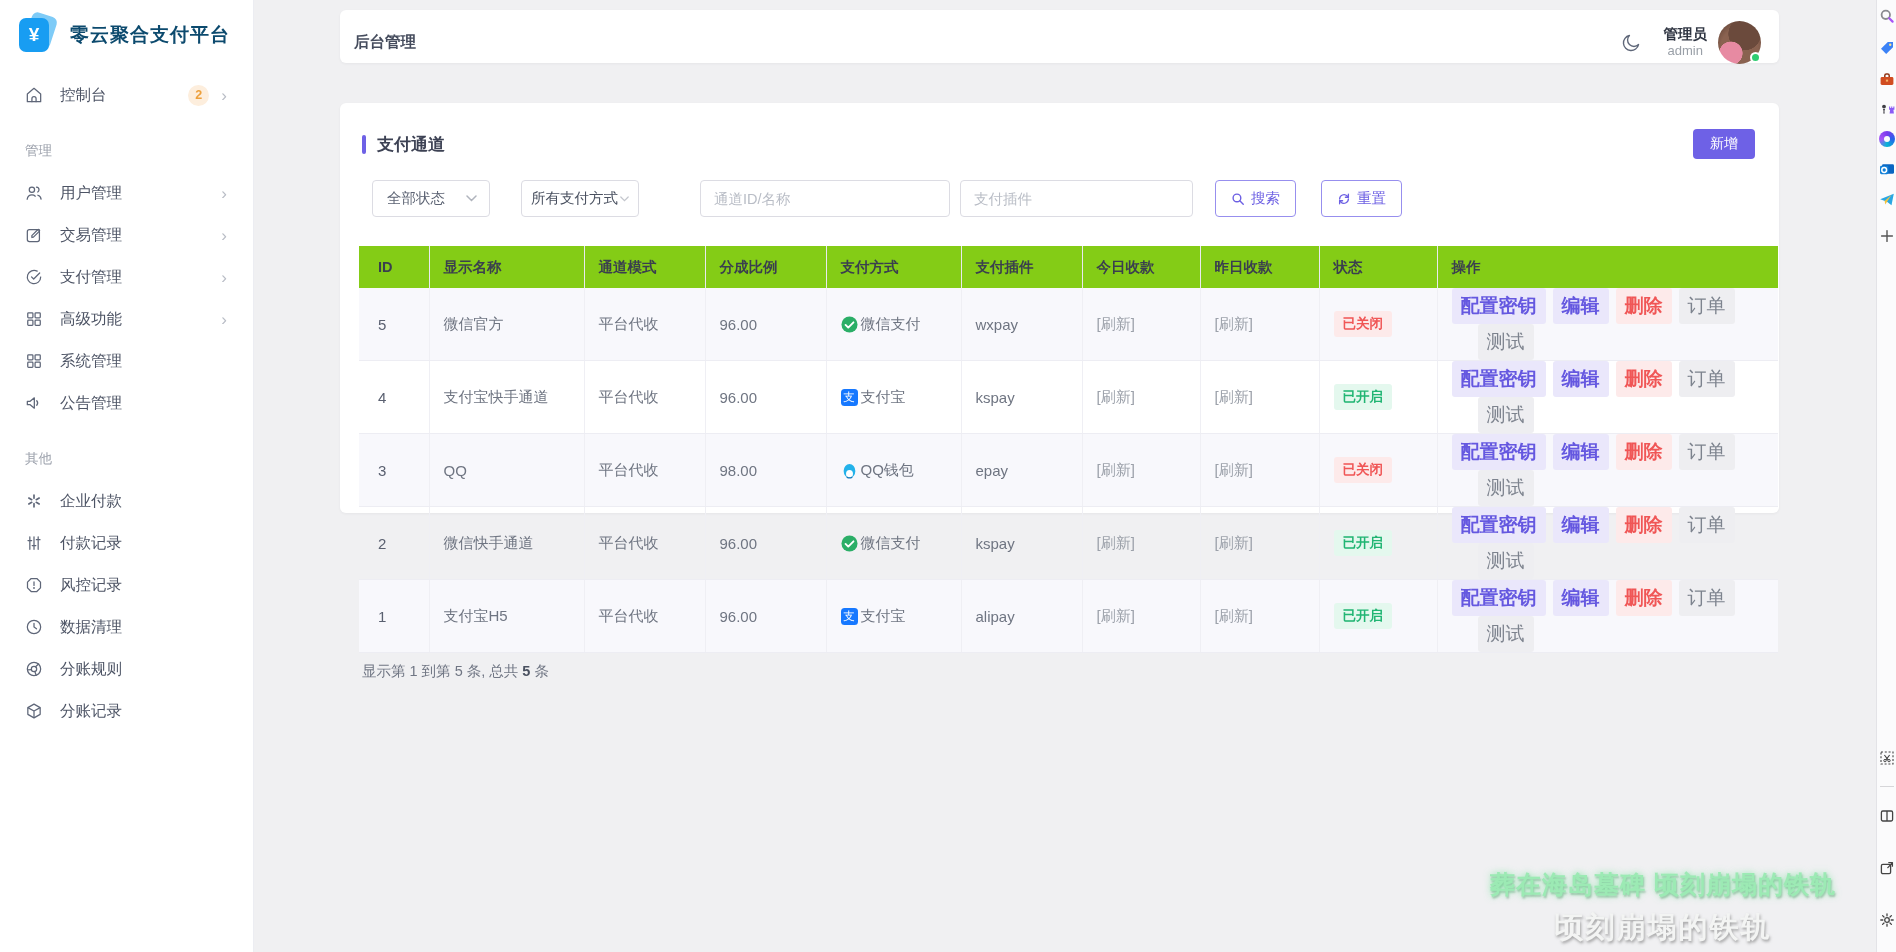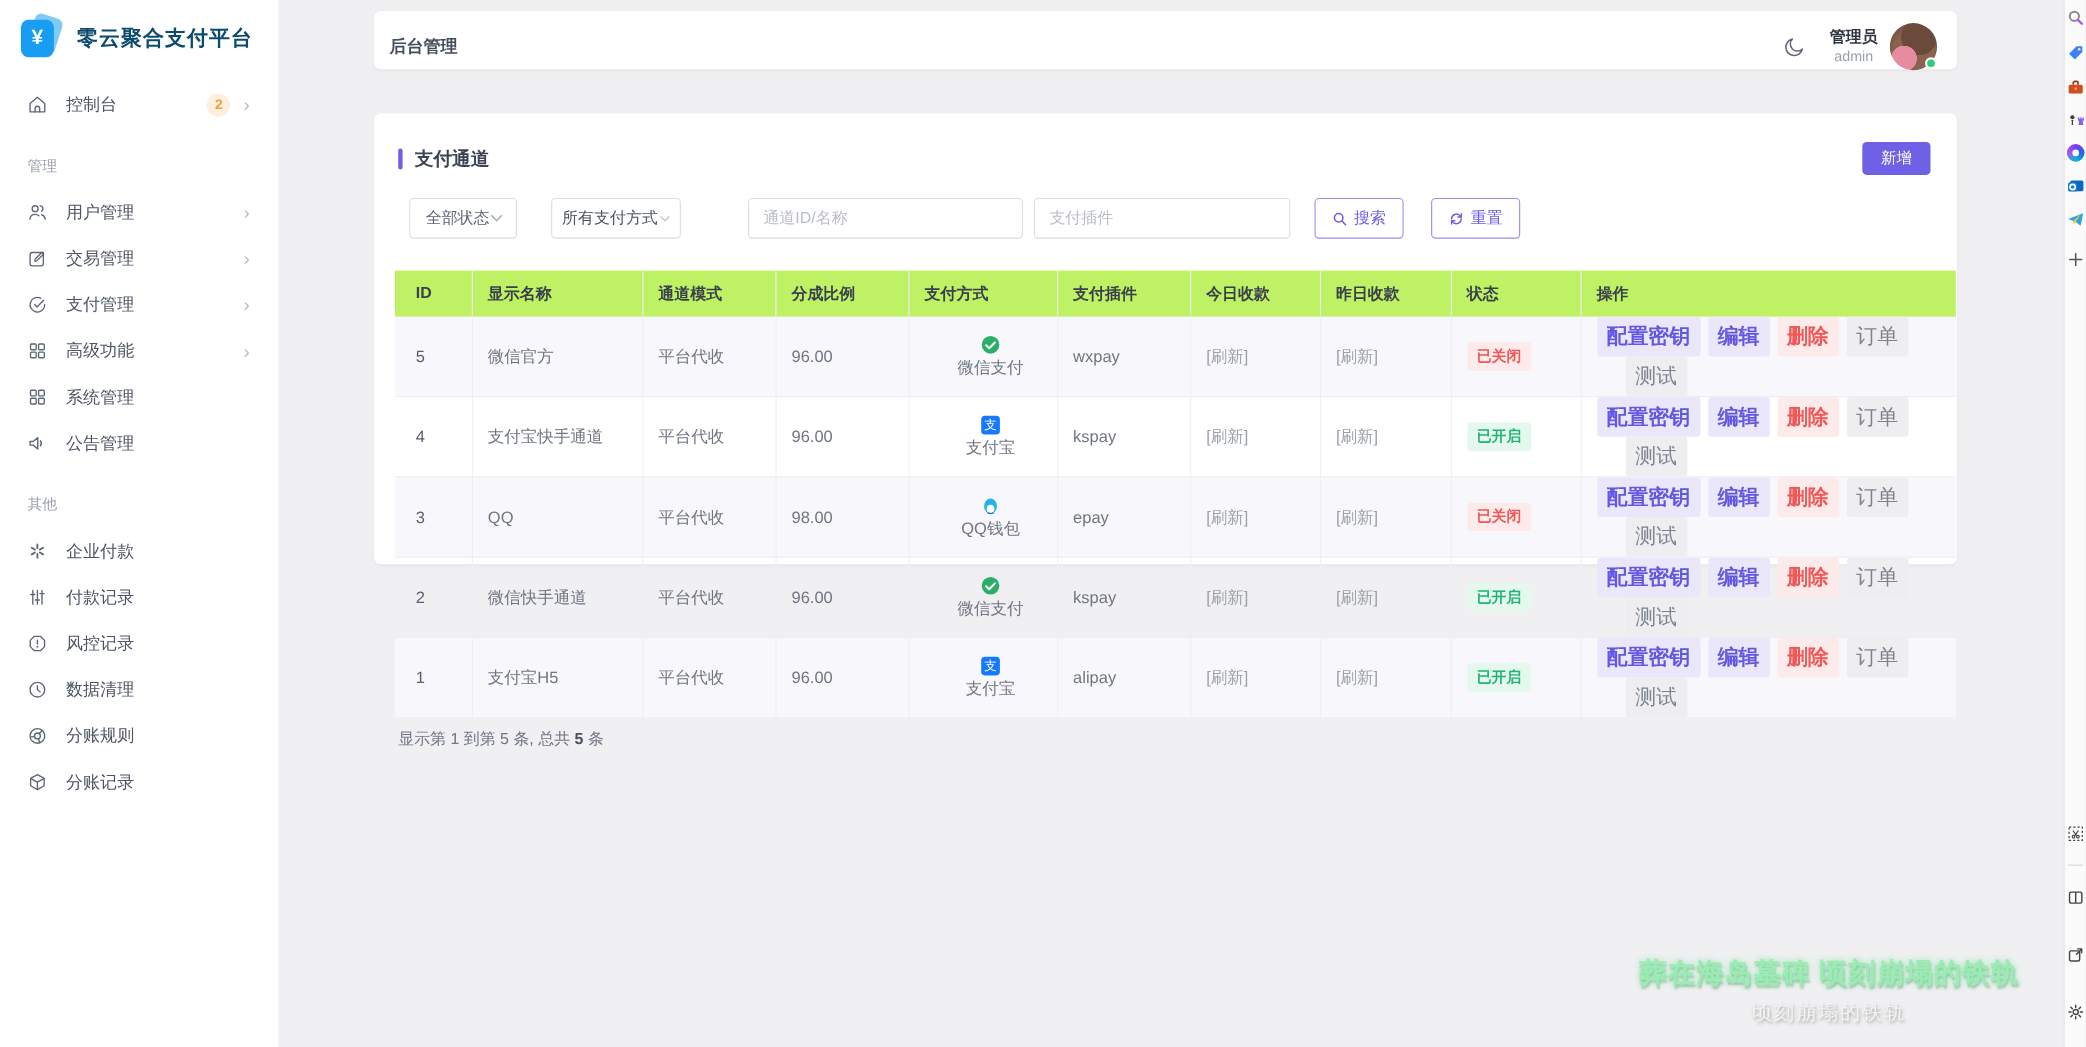--- a/index.html
+++ b/index.html
@@ -102,21 +102,21 @@
     background:#6e61e6; color:#fff; border:none; border-radius:4px;
     font-size:14px; padding:6px 17px; cursor:pointer;
     font-family:inherit;
   }
 
   .filters { display:flex; align-items:center; margin:21px 0 0 0; height:37px; }
   .f-select {
     height:37px; border:1px solid #dcdce3; border-radius:4px; background:#fff;
     display:flex; align-items:center; cursor:pointer; font-size:14.5px;
   }
-  .f-status { width:98px; margin-left:32px; padding:0 12px 0 14px; color:#5d6474; }
+  .f-status { width:118px; margin-left:32px; padding:0 12px 0 14px; color:#5d6474; }
   .f-method { width:118px; margin-left:31px; justify-content:center; padding:0 6px; color:#4a5160; }
   .f-select .chev { margin-left:auto; }
   .f-method .chev { margin-left:2px; }
   .f-input {
     height:37px; border:1px solid #dcdce3; border-radius:4px; background:#fff;
     font-size:14.5px; padding:0 13px; color:#4a5160; font-family:inherit; outline:none;
   }
   .f-input::placeholder { color:#b9bdc6; }
   .f-channel { width:250px; margin-left:61px; }
   .f-plugin  { width:233px; margin-left:10px; }
@@ -129,34 +129,34 @@
   .btn-reset { margin-left:25px; }
 
   
   .table-wrap { margin:29px 0 0 19px; }
   table { border-collapse:collapse; table-layout:fixed; width:1419px; }
   col.c-id{width:70px} col.c-name{width:155px} col.c-mode{width:121px}
   col.c-ratio{width:121px} col.c-method{width:135px} col.c-plugin{width:121px}
   col.c-today{width:118px} col.c-yest{width:119px} col.c-status{width:118px}
   col.c-ops{width:341px}
   thead th {
-    background:#bef264; height:42px; text-align:left; padding-left:14px;
+    background:#84cc16; height:42px; text-align:left; padding-left:14px;
     font-size:14.5px; color:#3a3f4e; font-weight:bold;
     border-right:1px solid #e9e9ef;
   }
   thead th:last-child { border-right:none; }
   thead th.th-id { padding-left:19px; }
   tbody td {
     height:43px; padding-left:14px; font-size:15px; color:#6f7582;
     border-bottom:1px solid #ededf3; border-right:1px solid #efeff4;
   }
   tbody td:last-child { border-right:none; }
   tbody td.td-id { padding-left:19px; color:#5a6070; }
   tbody tr.striped { background:#f8f8fc; }
-  .pm { display:flex; align-items:center; gap:3px;flex-direction:column; }
+  .pm { display:flex; align-items:center; gap:3px; }
   .pm-ico { width:17px; height:17px; flex:0 0 auto; }
   .pm-ico.alipay {
     background:#1678ff; color:#fff; border-radius:3.5px; font-size:11.5px;
     display:flex; align-items:center; justify-content:center;
   }
   .refresh-link { color:#9ca1aa; cursor:pointer; text-decoration:none; }
   .badge { display:inline-block; padding:4px 9px; border-radius:3px; font-size:13.5px; font-weight:bold; }
   .badge.closed { color:#f05656; background:#fdeaea; }
   .badge.open   { color:#21b573; background:#e4f8ee; }
   .act { display:inline-block; padding:5px 9px; border-radius:3px; font-size:19px;
@@ -169,21 +169,21 @@
   .table-footer { margin:9px 0 0 3px; font-size:14.5px; color:#707684; }
   .table-footer b { color:#4a5160; }
 
   
   .subtitles { position:absolute; left:1463px; top:868px; width:400px; text-align:center; z-index:4; }
   .sub1 {
     font-size:25px; font-weight:bold; color:#9ceab4; letter-spacing:1px;
     text-shadow:0 0 7px rgba(110,225,150,.75), 1px 2px 2px rgba(80,140,100,.45);
   }
   .sub2 {
-    margin-top:7px; font-size:18px; font-weight:normal; color:#f3f4f3; letter-spacing:2px;
+    margin-top:7px; font-size:29px; font-weight:bold; color:#f3f4f3; letter-spacing:2px;
     text-shadow:1px 2px 3px rgba(120,120,120,.65);
   }
 </style>
 </head>
 <body>
 
 <aside class="sidebar">
   <div class="logo">
     <span class="logo-icon">
       <span class="back-card"></span>

